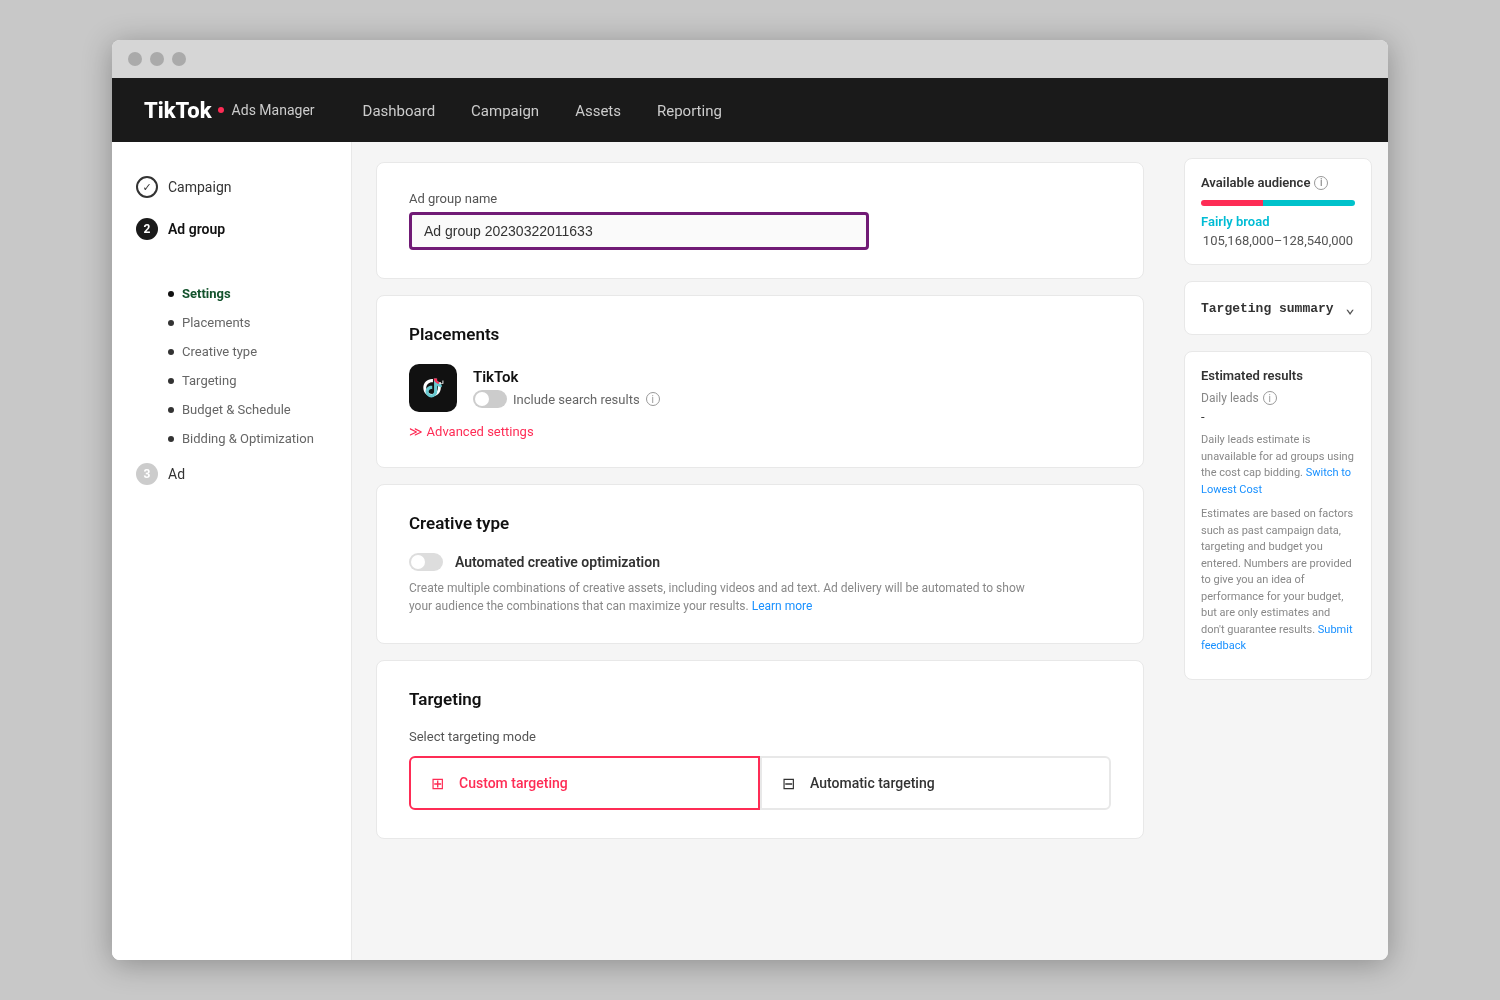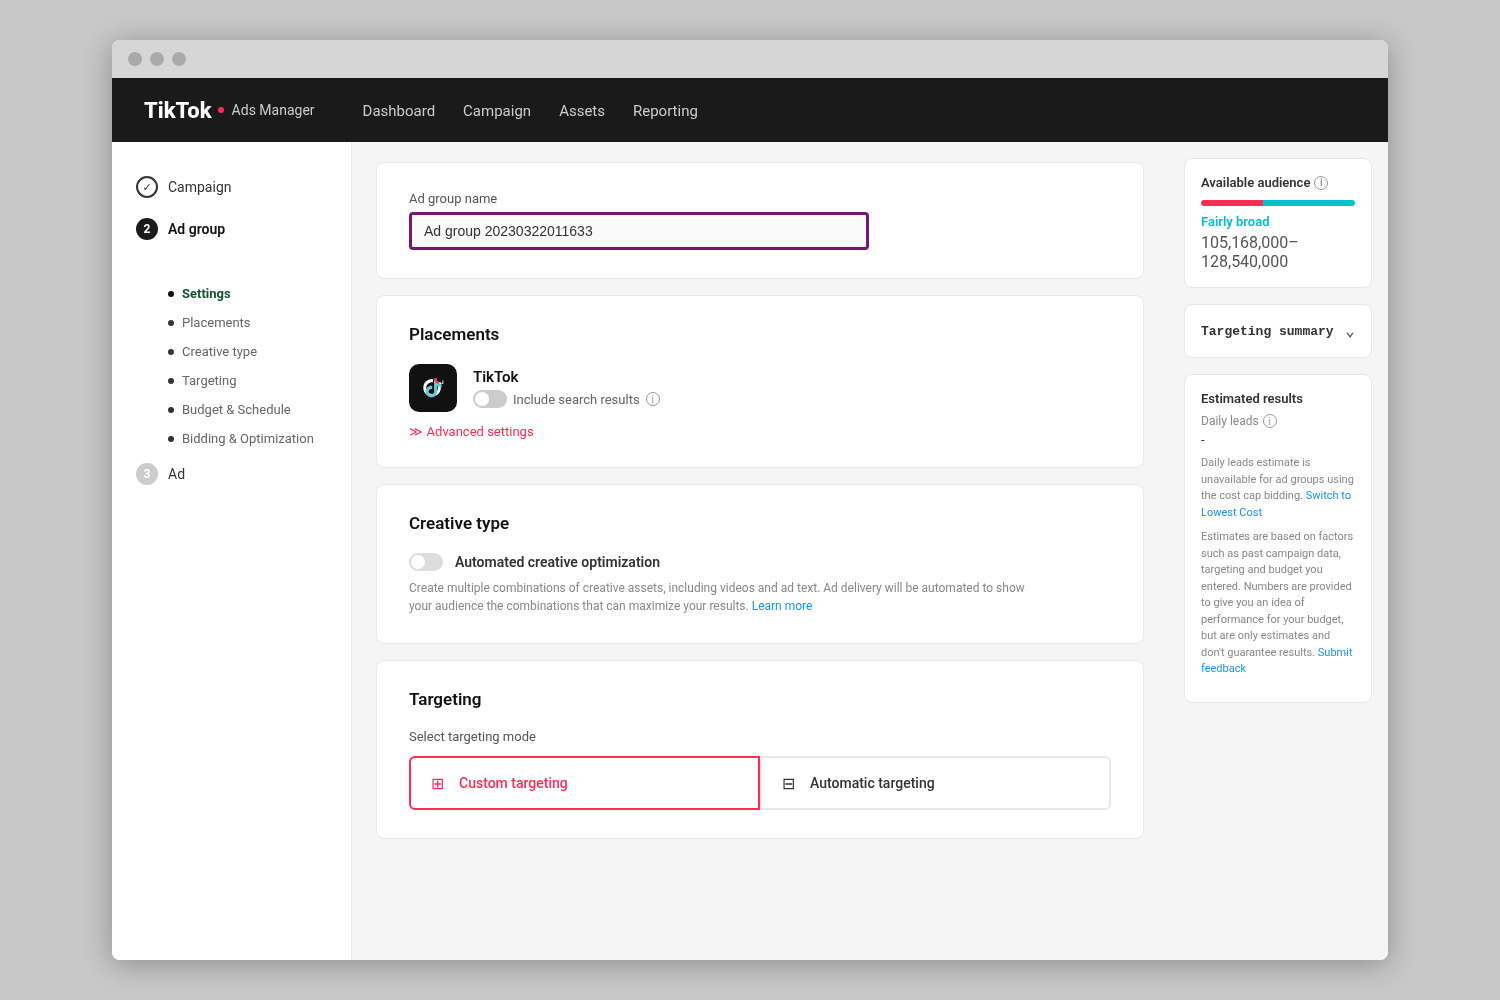--- a/index.html
+++ b/index.html
@@ -65,21 +65,21 @@
       display: inline-block;
     }
     .logo-adsmanager {
       font-size: 14px;
       font-weight: 400;
       color: #ccc;
       margin-left: 2px;
     }
     .nav-links {
       display: flex;
-      gap: 28px;
+      gap: 36px;
       list-style: none;
     }
     .nav-links li a {
       color: #ccc;
       text-decoration: none;
       font-size: 15px;
     }
 
     
     .main-layout {
@@ -395,22 +395,23 @@
       background: linear-gradient(to right, #fe2c55 0%, #fe2c55 40%, #00c2cb 40%, #00c2cb 100%);
       margin-bottom: 8px;
     }
     .audience-broad {
       color: #00bcd4;
       font-size: 13px;
       font-weight: 600;
       margin-bottom: 4px;
     }
     .audience-range {
-      font-size: 16px;
+      font-size: 13px;
       color: #555;
+      text-align: center;
     }
     .targeting-summary {
       background: white;
       border-radius: 8px;
       padding: 16px;
       border: 1px solid #e8e8e8;
     }
     .targeting-summary-title {
       font-size: 13px;
       font-weight: 600;

